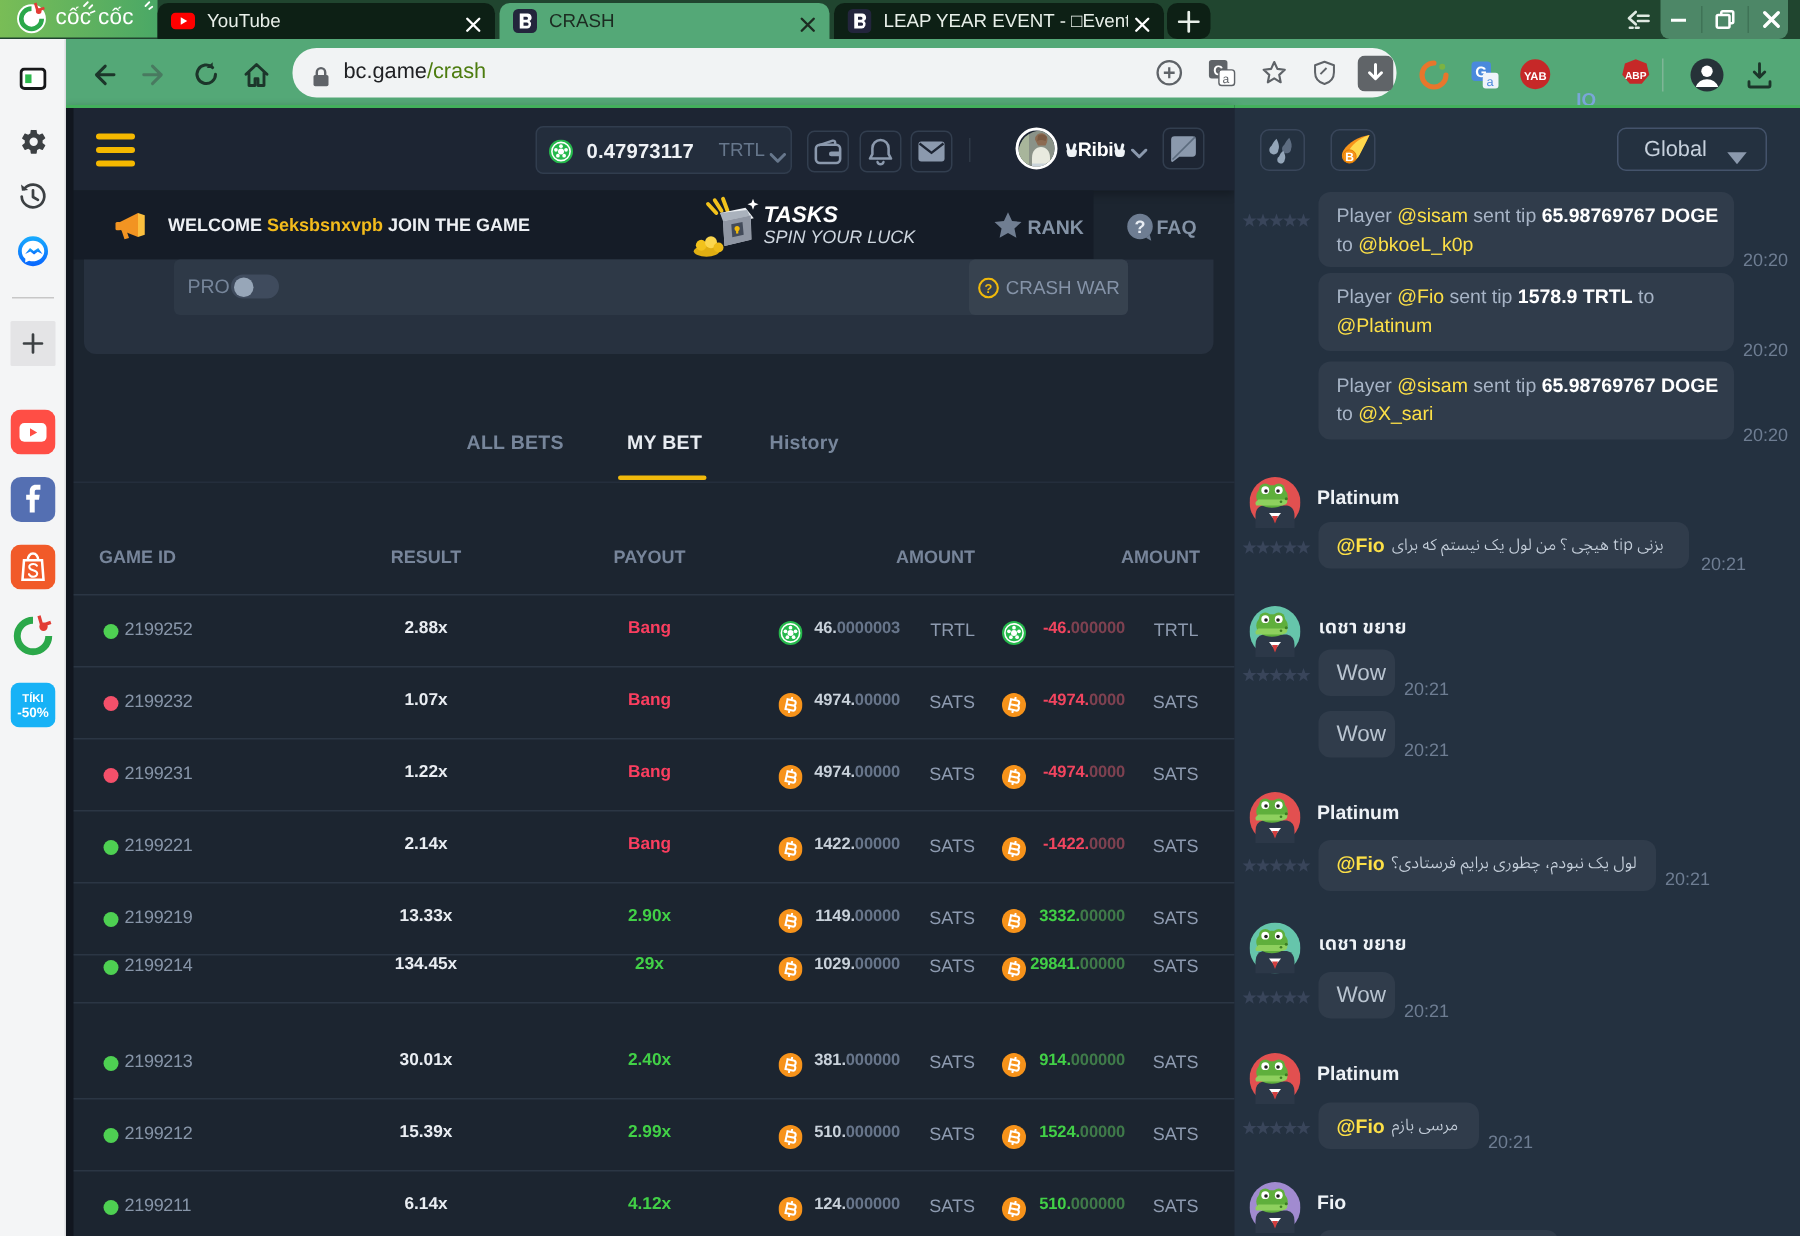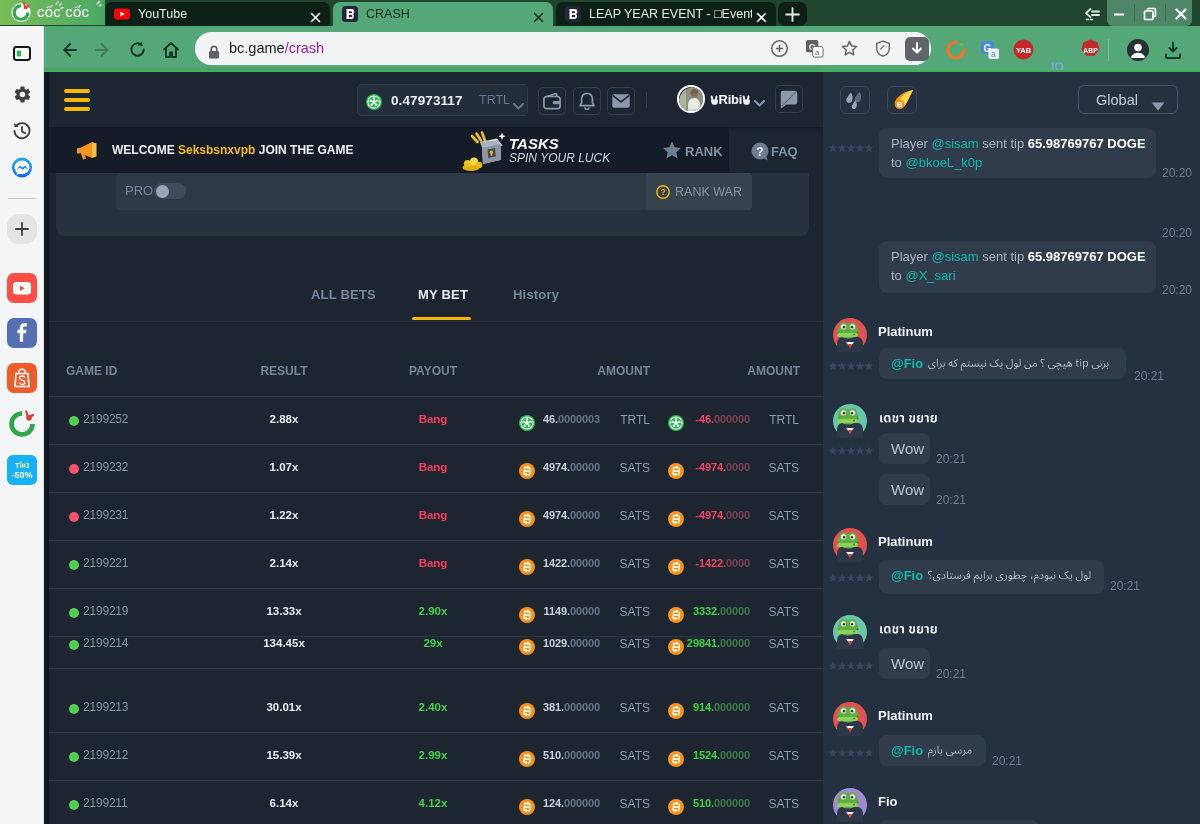--- a/index.html
+++ b/index.html
@@ -11,21 +11,21 @@
 .tab{position:absolute;top:2px;height:24px;border-radius:7px 7px 0 0;display:flex;align-items:center}
 .tab.dark{background:#0d2015;color:#e8efe9}
 .tab.active{background:#54a877;color:#1c2b21}
 .tabtitle{font-size:12.5px;margin-left:8px;white-space:nowrap;overflow:hidden}
 .tabx{position:absolute;right:8px;top:5.5px;width:13px;height:13px}
 #toolbar{position:absolute;left:0;top:26px;width:1200px;height:44px;background:#54a877}
 #addrbar{position:absolute;left:195px;top:6px;width:736px;height:33px;background:#f1f3f4;border-radius:16px}
 #winctl{position:absolute;right:8px;top:0;width:85px;height:26px;background:#4d8767;border-radius:0 0 6px 6px;display:flex;align-items:center;justify-content:space-around}
 
 #bsidebar{position:absolute;left:0;top:26px;width:44px;height:798px;background:#f4f5f6;border-right:1px solid #dcdee0;z-index:5}
-.sideicon{position:absolute;left:7px;width:30px;height:30px;border-radius:12px;display:flex;align-items:center;justify-content:center}
+.sideicon{position:absolute;left:7px;width:30px;height:30px;border-radius:1px;display:flex;align-items:center;justify-content:center}
 
 #main{position:absolute;left:44px;top:70px;width:779px;height:754px;background:#1c2530}
 #scrollstrip{position:absolute;left:0;top:0;width:5px;height:754px;background:#11161f}
 #pghead{position:absolute;left:0;top:0;width:779px;height:57px;background:#1d2533;box-shadow:0 2px 6px rgba(0,0,0,.3)}
 #welcome{position:absolute;left:0;top:57px;width:685px;height:46px;background:#151c27;display:flex;align-items:center}
 #gamepanel{position:absolute;left:12px;top:103px;width:753px;height:63px;background:#27313f;border-radius:0 0 8px 8px}
 #probar{position:absolute;left:60px;top:0;width:636px;height:37px;background:#2e3947;border-radius:4px}
 #crashwar{position:absolute;right:0;top:0;width:106px;height:37px;background:#37424f;border-radius:4px;display:flex;align-items:center;justify-content:center;gap:5px}
 .ttab{position:absolute;top:217px;font-size:13px;font-weight:bold;color:#77869b;letter-spacing:0.2px}
 #tabline{position:absolute;left:0;top:251px;width:779px;height:1px;background:#242e3c}
@@ -45,21 +45,21 @@
 .neg{color:#f2455f}.neg .dec{color:#7e4150}
 .pos{color:#42d147}.pos .dec{color:#3f7a49}
 .coin{position:absolute;top:16px;width:16px;height:16px}
 
 #chat{position:absolute;left:823px;top:70px;width:377px;height:754px;background:#243140}
 #chattop{position:absolute;left:0;top:0;width:377px;height:2px;background:#43b05c}
 .cbtn{position:absolute;top:16px;width:30px;height:28px;border:1px solid #39465a;border-radius:6px;display:flex;align-items:center;justify-content:center}
 #globalsel{position:absolute;right:22px;top:15px;width:100px;height:29px;border:1px solid #44536b;border-radius:6px;color:#c6d0dc;font-size:14.5px;display:flex;align-items:center}
 .bub{position:absolute;left:56px;background:#303c4b;border-radius:8px;color:#a7b4c6;font-size:13px;line-height:19px;padding:6px 12px;white-space:nowrap}
 .bub b{color:#fff}
-.yel{color:#14b8a6}
+.yel{color:#fde047}
 .ts{position:absolute;font-size:12px;color:#6e7d92}
 .cname{position:absolute;left:55px;font-size:13px;font-weight:bold;color:#eef2f6}
 .cav{position:absolute;left:10px;width:34px;height:34px;border-radius:50%}
 .stars{position:absolute;left:5px;width:46px}
 .hbtn{position:absolute;top:17px;width:28px;height:28px;border:1px solid #323e4f;border-radius:5px;display:flex;align-items:center;justify-content:center}
 </style></head>
 <body>
 <div id="app">
 <div id="tabbar">
   <div id="logozone">
@@ -142,21 +142,21 @@
           <path d="M14.5 1.5v4.2h-4.2z" fill="#1c352a"></path>
         </svg></div>
   <div style="position:absolute;left:161px;top:14px"><svg width="20" height="20" viewBox="0 0 20 20">
           <path d="M3 9.5L10 3l7 6.5M5 8.5V17h4v-4.5h2V17h4V8.5" stroke="#1c352a" stroke-width="1.9" fill="none" stroke-linecap="round" stroke-linejoin="round"></path>
         </svg></div>
   <div id="addrbar">
     <div style="position:absolute;left:13px;top:10px"><svg width="12" height="14" viewBox="0 0 12 14">
             <rect x="1" y="6" width="10" height="7.5" rx="1.2" fill="#5f6368"></rect>
             <path d="M3.2 6V4.2a2.8 2.8 0 0 1 5.6 0V6" stroke="#5f6368" stroke-width="1.6" fill="none"></path>
           </svg></div>
-    <span style="position:absolute;left:34px;top:8px;font-size:14.5px;color:#202124">bc.game<span style="color:#a21caf">/crash</span></span>
+    <span style="position:absolute;left:34px;top:8px;font-size:14.5px;color:#202124">bc.game<span style="color:#4d7c0f">/crash</span></span>
     <div style="position:absolute;left:575px;top:7px"><svg width="19" height="19" viewBox="0 0 20 20">
             <circle cx="10" cy="10" r="8.2" stroke="#5f6368" stroke-width="1.6" fill="none"></circle>
             <path d="M10 6.2v7.6M6.2 10h7.6" stroke="#5f6368" stroke-width="1.6"></path>
           </svg></div>
     <div style="position:absolute;left:610px;top:7px"><svg width="19" height="19" viewBox="0 0 20 20">
             <rect x="1" y="1" width="13" height="13" rx="2" fill="#5f6368"></rect>
             <text x="4" y="11.5" font-size="9.5" fill="#fff" font-family="Liberation Sans" font-weight="bold">G</text>
             <rect x="8" y="8" width="11" height="11" rx="2" fill="#fff" stroke="#5f6368"></rect>
             <text x="10.5" y="17" font-size="8.5" fill="#5f6368" font-family="Liberation Sans">a</text>
           </svg></div>
@@ -401,21 +401,21 @@
     <div id="probar">
       <span style="position:absolute;left:9px;top:10px;font-size:13px;color:#76859a">PRO</span>
       <div style="position:absolute;left:38px;top:10px;width:32px;height:16px;background:#3f4b5d;border-radius:8px">
         <div style="position:absolute;left:2px;top:1.5px;width:13px;height:13px;background:#97a6b8;border-radius:50%"></div>
       </div>
       <div id="crashwar">
             <svg width="14" height="14" viewBox="0 0 18 18">
               <circle cx="9" cy="9" r="8" fill="none" stroke="#f0b90b" stroke-width="1.8"></circle>
               <text x="9" y="13.2" font-size="11" font-weight="bold" fill="#f0b90b" text-anchor="middle" font-family="Liberation Sans">?</text>
             </svg>
-            <span style="font-size:12.5px;color:#8593a8">RANK WAR</span>
+            <span style="font-size:12.5px;color:#8593a8">CRASH WAR</span>
           </div>
     </div>
   </div>
   <span class="ttab" style="left:267px">ALL BETS</span>
   <span class="ttab" style="left:374px;color:#e8ecf1">MY BET</span>
   <span class="ttab" style="left:469px">History</span>
   <div id="ubar"></div>
   <div id="tabline"></div>
   <span class="th" style="left:22px">GAME ID</span>
   <span class="th" style="left:180px;width:120px;text-align:center">RESULT</span>
@@ -692,20 +692,21 @@
       </div>
   <div class="stars" style="top:68px"><svg width="46" height="10" viewBox="0 0 46 10">
           <polygon points="5.0,0.4 6.2,3.6 9.6,3.7 6.9,5.8 7.8,9.1 5.0,7.2 2.2,9.1 3.1,5.8 0.4,3.7 3.8,3.6" fill="#39455a" opacity="1"></polygon>
           <polygon points="14.0,0.4 15.2,3.6 18.6,3.7 15.9,5.8 16.8,9.1 14.0,7.2 11.2,9.1 12.1,5.8 9.4,3.7 12.8,3.6" fill="#39455a" opacity="1"></polygon>
           <polygon points="23.0,0.4 24.2,3.6 27.6,3.7 24.9,5.8 25.8,9.1 23.0,7.2 20.2,9.1 21.1,5.8 18.4,3.7 21.8,3.6" fill="#39455a" opacity="1"></polygon>
           <polygon points="32.0,0.4 33.2,3.6 36.6,3.7 33.9,5.8 34.8,9.1 32.0,7.2 29.2,9.1 30.1,5.8 27.4,3.7 30.8,3.6" fill="#39455a" opacity="1"></polygon>
           <polygon points="41.0,0.4 42.2,3.6 45.6,3.7 42.9,5.8 43.8,9.1 41.0,7.2 38.2,9.1 39.1,5.8 36.4,3.7 39.8,3.6" fill="#39455a" opacity="1"></polygon>
         </svg></div>
       <div class="bub" style="left:56px;top:58px;width:277px;height:50px">Player <span class="yel">@sisam</span> sent tip <b>65.98769767 DOGE</b><br>to <span class="yel">@bkoeL_k0p</span></div>
 <span class="ts" style="left:339px;top:96px">20:20</span>
+      <div class="bub" style="left:56px;top:112px;width:277px;height:52px">Player <span class="yel">@Fio</span> sent tip <b>1578.9 TRTL</b> to<br><span class="yel">@Platinum</span></div>
 <span class="ts" style="left:339px;top:156px">20:20</span>
       <div class="bub" style="left:56px;top:171px;width:277px;height:52px">Player <span class="yel">@sisam</span> sent tip <b>65.98769767 DOGE</b><br>to <span class="yel">@X_sari</span></div>
 <span class="ts" style="left:339px;top:213px">20:20</span>
       <div class="cav" style="top:248px"><svg width="34" height="34" viewBox="0 0 34 34">
           <circle cx="17" cy="17" r="17" fill="#e25050"></circle>
 <path d="M4 26 Q4 20 9 19 L25 19 Q30 20 30 26 L30 34 L4 34 Z" fill="#2c3848"></path>
 <path d="M13 24 L17 29 L21 24 Z" fill="#fff"></path>
           <path d="M15 26 L19 26 L17 31 Z" fill="#d43f3f"></path>
 <ellipse cx="15" cy="13" rx="10.5" ry="7.5" fill="#5faf3c"></ellipse>
 <path d="M6 15 Q3 17 4.5 19 L22 19 Q26 18 25 15 Z" fill="#8ed05e"></path>

